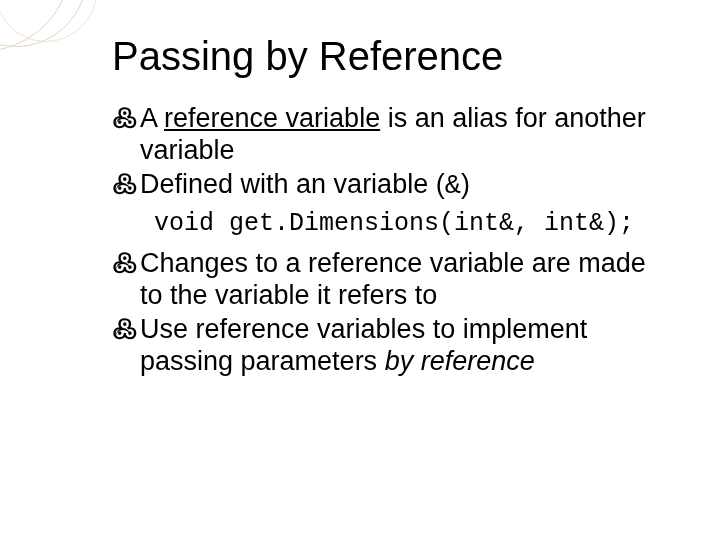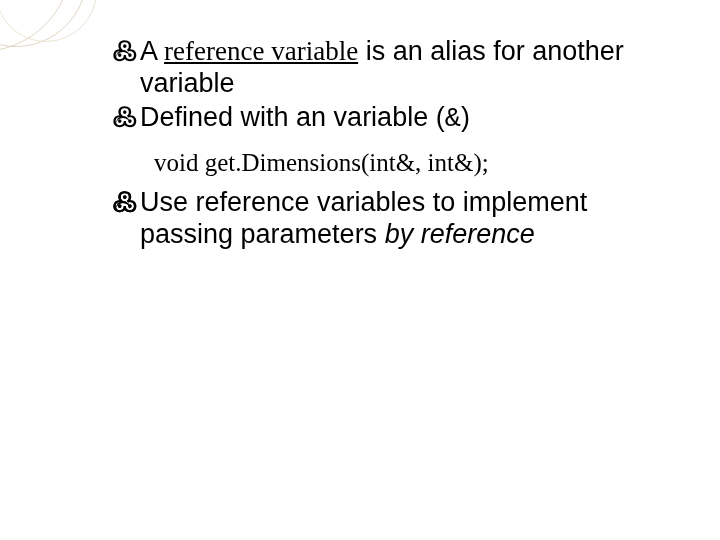--- a/index.html
+++ b/index.html
@@ -73,56 +73,58 @@
   }
   .bul-mark {
     position: absolute;
     left: 0;
     top: 0;
     font-size: 27px;
     line-height: 1.18;
   }
 
   .codeblock {
-    font-family: Liberation Serif, serif;
+    font-family: Liberation Mono, monospace;
     font-size: 25px;
-    margin: 12px 0 10px 42px;
+    margin: 6px 0 10px 42px;
     white-space: nowrap;
   }
 
   .mono { font-family: "Courier New", Courier, monospace; }
-  .underline { text-decoration: underline; font-family: Liberation Serif, serif; }
+  .underline { text-decoration: underline; }
   .italic { font-style: italic; margin-top: 48px; }
 </style>
 </head>
 <body>
 
 <div class="deco c1"></div>
 <div class="deco c2"></div>
 <div class="deco c3"></div>
 
 <div class="slide">
 
+  <h1 class="title">Passing by Reference</h1>
 
   <div class="body">
 
     <div class="bullet">
       <span class="bul-mark">߷</span>
       <span>A </span><span class="underline">reference variable</span><span> is an alias for another variable</span>
     </div>
 
     <div class="bullet">
       <span class="bul-mark">߷</span>
       <span>Defined with an variable (</span><span class="mono">&amp;</span><span>)</span>
     </div>
 
     <div class="codeblock">void get.Dimensions(int&amp;, int&amp;);</div>
 
     <div class="bullet">
       <span class="bul-mark">߷</span>
+      <span>Changes to a reference variable are made to the variable it refers to</span>
     </div>
 
     <div class="bullet">
       <span class="bul-mark">߷</span>
       <span>Use reference variables to implement passing parameters </span><span class="italic">by reference</span>
     </div>
 
   </div>
 </div>
 

